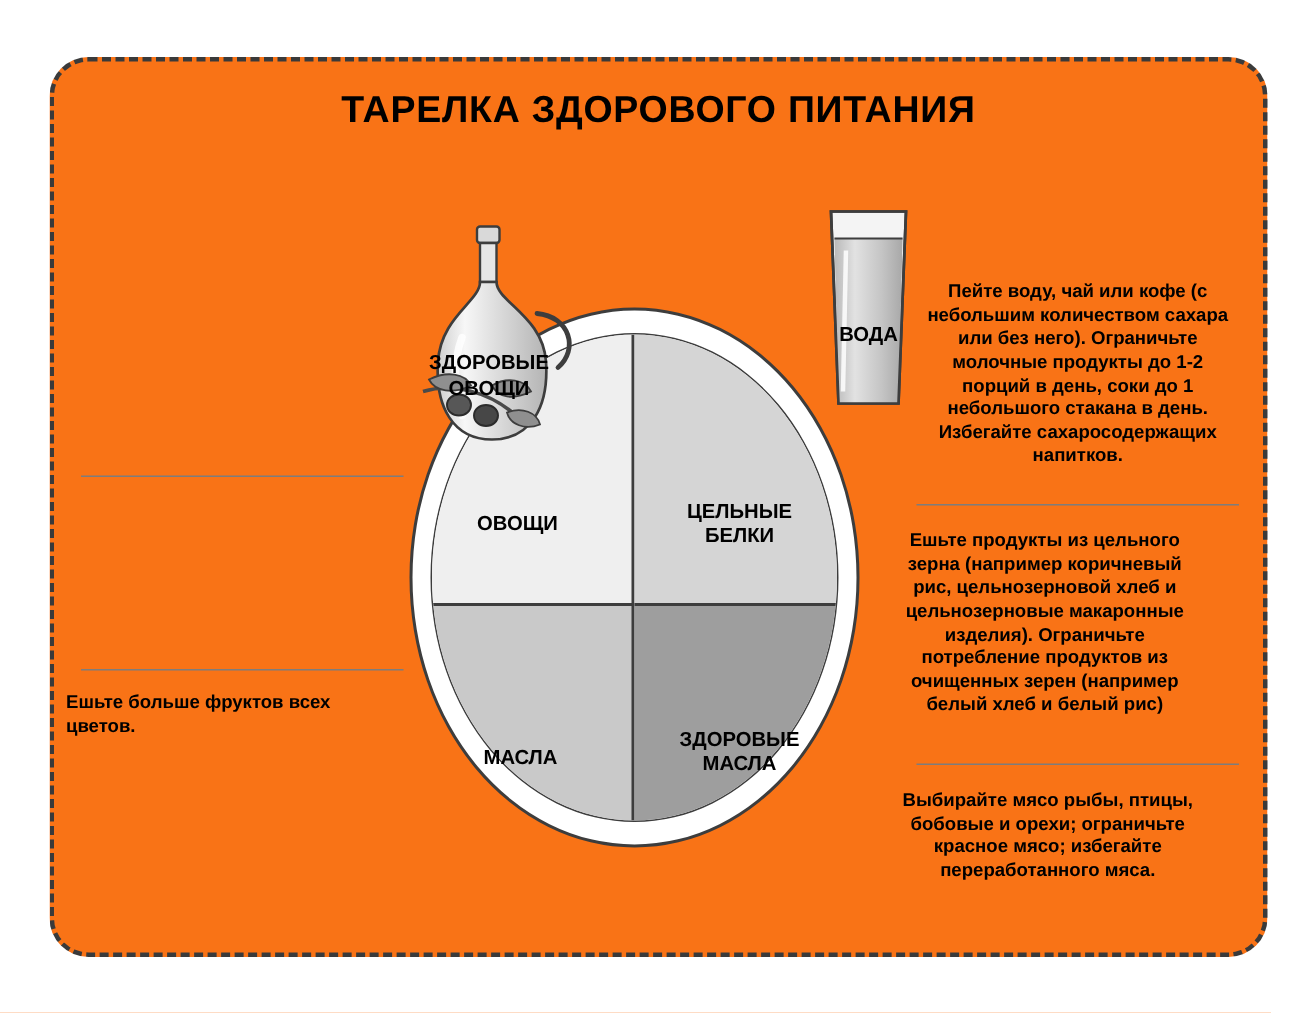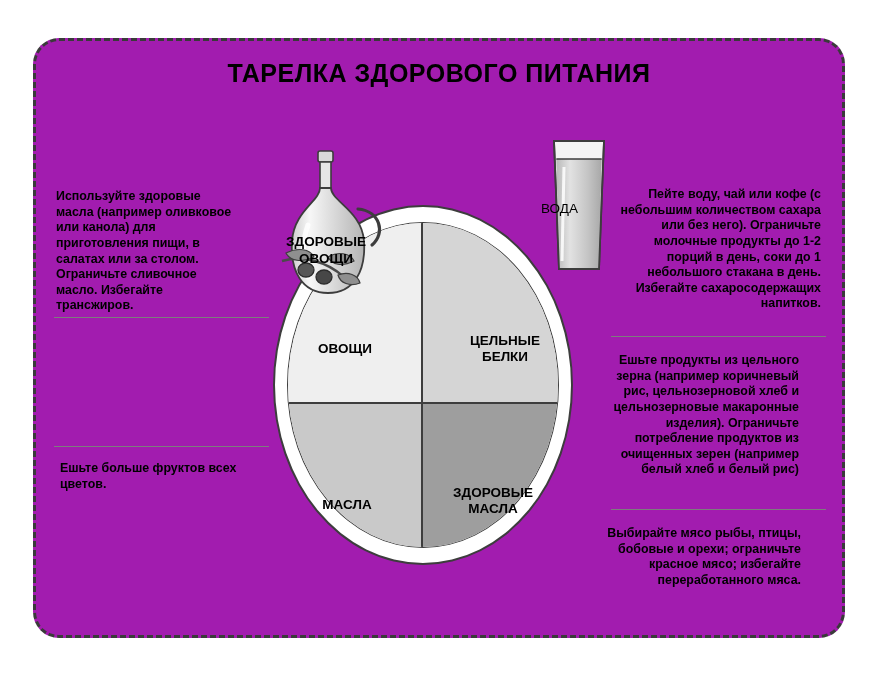--- a/index.html
+++ b/index.html
@@ -14,21 +14,21 @@
     color: #000;
     overflow: hidden;
   }
 
   #poster {
     position: absolute;
     left: 33px;
     top: 38px;
     width: 812px;
     height: 600px;
-    background: #a21caf;
+    background: #f97316;
     border: 3px dashed #3a3a3a;
     border-radius: 26px;
     box-sizing: border-box;
   }
 
   #title {
     position: absolute;
     left: 0;
     top: 18px;
     width: 100%;
@@ -98,21 +98,21 @@
   }
   .quad-label {
     position: absolute;
     text-align: center;
     font-size: 13.5px;
     font-weight: bold;
     line-height: 1.2;
     width: 120px;
   }
   #label-veg  { left: 12px;  top: 136px; }
-  #label-grain{ left: 172px; top: 128px; }
+  #label-grain{ left: 160px; top: 128px; }
   #label-fruit{ left: 14px;  top: 292px; }
   #label-prot { left: 160px; top: 280px; }
 
   
   #oil {
     position: absolute;
     left: 232px;
     top: 108px;
     width: 128px;
     height: 156px;
@@ -133,40 +133,41 @@
   #glass {
     position: absolute;
     left: 512px;
     top: 96px;
     width: 62px;
     height: 138px;
   }
   #glass-label {
     position: absolute;
     left: 505px;
-    top: 160px;
+    top: 174px;
     width: 76px;
+    text-align: center;
     font-size: 13.5px;
-    font-weight: normal;
+    font-weight: bold;
     z-index: 5;
   }
 
   
   .note {
     position: absolute;
     font-size: 12.4px;
     line-height: 1.26;
     font-weight: bold;
   }
   .note.left  { text-align: left;  }
-  .note.right { text-align: right; }
+  .note.right { text-align: center; }
 
   #note-oils    { left: 20px; top: 148px;  width: 180px; }
   #note-veg     { left: 20px; top: 293px;  width: 180px; }
-  #note-fruit   { left: 24px; top: 420px;  width: 180px; }
+  #note-fruit   { left: 8px; top: 420px;  width: 180px; }
   #note-water   { left: 580px; top: 146px; width: 205px; }
   #note-grains  { left: 558px; top: 312px; width: 205px; }
   #note-protein { left: 560px; top: 485px; width: 205px; }
 
   
   .rule {
     position: absolute;
     height: 0;
     border-top: 1px solid #7d7d7d;
   }
@@ -259,19 +260,18 @@
     </defs>
     <path d="M6 4 L56 4 L51 132 L11 132 Z" fill="#f4f4f4" stroke="#3d3d3d" stroke-width="1.8"></path>
     <path d="M8.3 22 L53.7 22 L51 132 L11 132 Z" fill="url(#waterFill)" stroke="none"></path>
     <path d="M8.3 22 L53.7 22" stroke="#3d3d3d" stroke-width="1.4"></path>
     <path d="M6 4 L56 4 L51 132 L11 132 Z" fill="none" stroke="#3d3d3d" stroke-width="1.8"></path>
     <path d="M16 30 L14 124" stroke="#ffffff" stroke-width="3" opacity="0.85"></path>
   </svg>
 
   <div id="glass-label">ВОДА</div>
 
-  <div class="note left" id="note-oils">Используйте здоровые масла (например оливковое или канола) для приготовления пищи, в салатах или за столом. Ограничьте сливочное масло. Избегайте трансжиров.</div>
   <div class="note left" id="note-fruit">Ешьте больше фруктов всех цветов.</div>
   <div class="note right" id="note-water">Пейте воду, чай или кофе (с небольшим количеством сахара или без него). Ограничьте молочные продукты до 1-2 порций в день, соки до 1 небольшого стакана в день. Избегайте сахаросодержащих напитков.</div>
   <div class="note right" id="note-grains">Ешьте продукты из цельного зерна (например коричневый рис, цельнозерновой хлеб и цельнозерновые макаронные изделия). Ограничьте потребление продуктов из очищенных зерен (например белый хлеб и белый рис)</div>
   <div class="note right" id="note-protein">Выбирайте мясо рыбы, птицы, бобовые и орехи; ограничьте красное мясо; избегайте переработанного мяса.</div>
 
 </div>
 
 </body></html>

